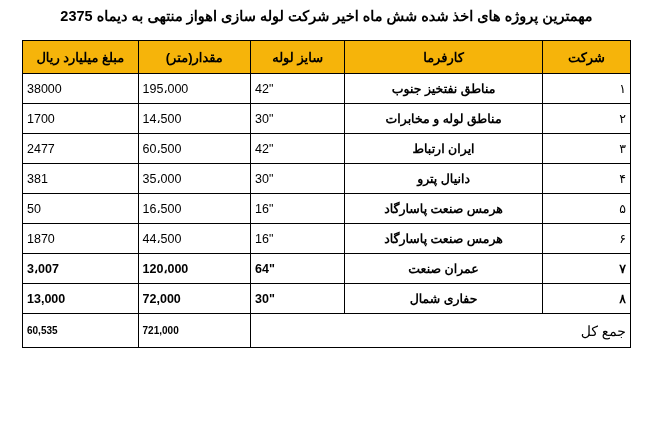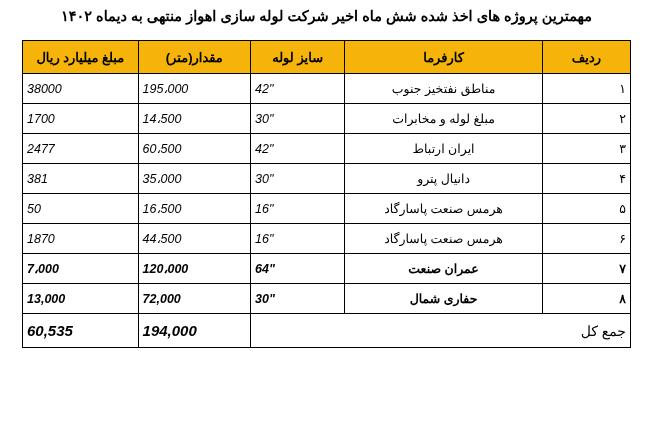--- a/index.html
+++ b/index.html
@@ -66,71 +66,72 @@
   }
   td.idx {
     background: #1a1a1a;
     color: #ffffff;
     font-weight: normal;
     font-size: 13px;
   }
   td.emp {
     text-align: center;
     font-size: 12.5px;
+    font-weight: bold;
   }
   tr.bold td {
     font-weight: bold;
   }
   tr.total td {
     font-weight: bold;
-    font-size: 15px;
+    font-size: 10px;
     height: 34px;
   }
   tr.total td.label {
     font-size: 14px;
     font-weight: normal;
   }
-  .num { direction: ltr; unicode-bidi: embed; font-style: italic; }
+  .num { direction: ltr; unicode-bidi: embed; }
 </style>
 </head>
 <body>
 
 <div class="page">
 
-  <div class="title">مهمترین پروژه های اخذ شده شش ماه اخیر شرکت لوله سازی اهواز  منتهی به دیماه ۱۴۰۲</div>
+  <div class="title">مهمترین پروژه های اخذ شده شش ماه اخیر شرکت لوله سازی اهواز  منتهی به دیماه 2375</div>
 
   <div class="table-wrap">
     <table class="main">
       <colgroup>
         <col class="c-row">
         <col class="c-emp">
         <col class="c-size">
         <col class="c-qty">
         <col class="c-amt">
       </colgroup>
       <thead>
         <tr>
-          <th>ردیف</th>
+          <th>شرکت</th>
           <th>کارفرما</th>
           <th>سایز لوله</th>
           <th>مقدار(متر)</th>
           <th>مبلغ میلیارد ریال</th>
         </tr>
       </thead>
       <tbody>
         <tr>
           <td class="idx">۱</td>
           <td class="emp">مناطق نفتخیز جنوب</td>
           <td class="num">42"</td>
           <td class="num">195،000</td>
           <td class="num">38000</td>
         </tr>
         <tr>
           <td class="idx">۲</td>
-          <td class="emp">مبلغ لوله و مخابرات</td>
+          <td class="emp">مناطق لوله و مخابرات</td>
           <td class="num">30"</td>
           <td class="num">14،500</td>
           <td class="num">1700</td>
         </tr>
         <tr>
           <td class="idx">۳</td>
           <td class="emp">ایران ارتباط</td>
           <td class="num">42"</td>
           <td class="num">60،500</td>
           <td class="num">2477</td>
@@ -154,31 +155,31 @@
           <td class="emp">هرمس صنعت پاسارگاد</td>
           <td class="num">16"</td>
           <td class="num">44،500</td>
           <td class="num">1870</td>
         </tr>
         <tr class="bold">
           <td class="idx">۷</td>
           <td class="emp">عمران صنعت</td>
           <td class="num">64"</td>
           <td class="num">120،000</td>
-          <td class="num">7،000</td>
+          <td class="num">3،007</td>
         </tr>
         <tr class="bold">
           <td class="idx">۸</td>
           <td class="emp">حفاری شمال</td>
           <td class="num">30"</td>
           <td class="num">72,000</td>
           <td class="num">13,000</td>
         </tr>
         <tr class="total">
           <td class="label" colspan="3">جمع کل</td>
-          <td class="num">194,000</td>
+          <td class="num">721,000</td>
           <td class="num">60,535</td>
         </tr>
       </tbody>
     </table>
   </div>
 
 </div>
 
 </body></html>

